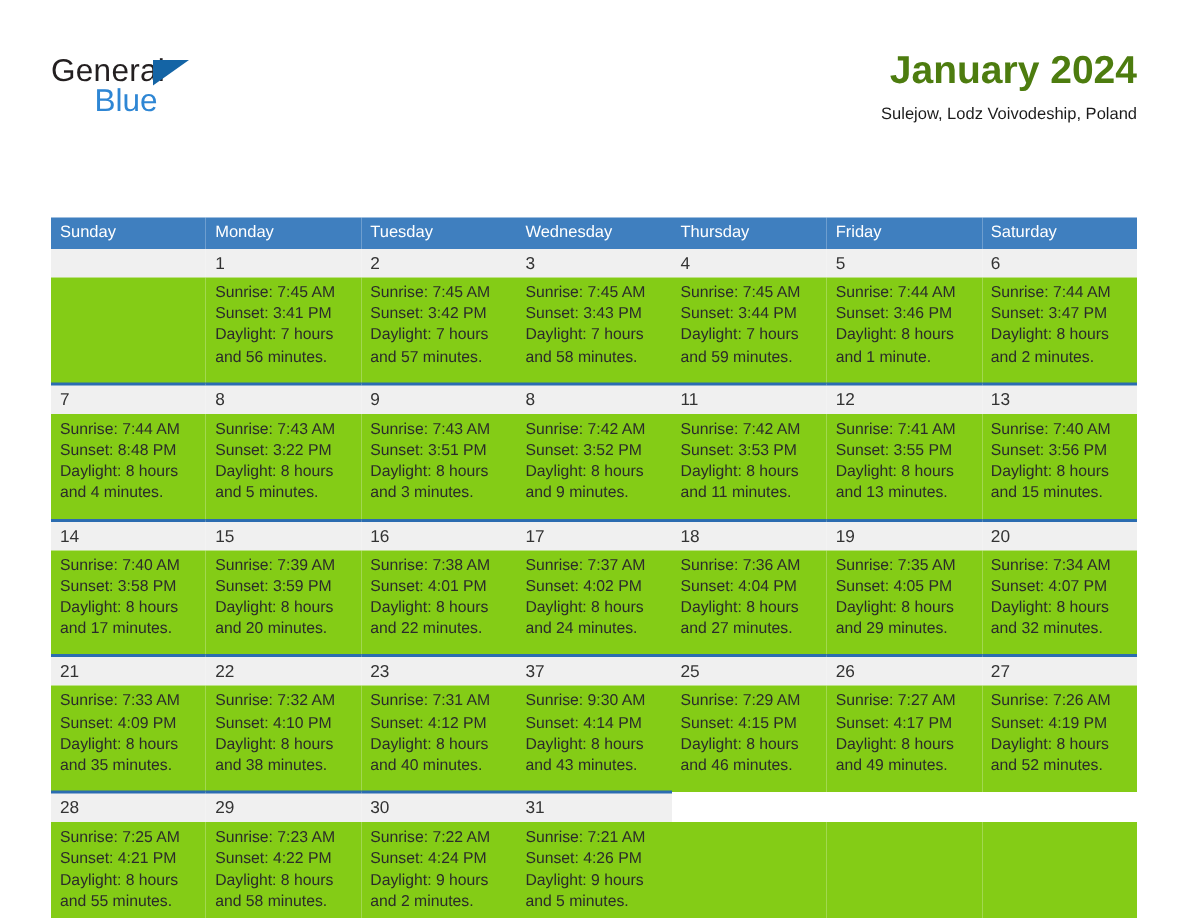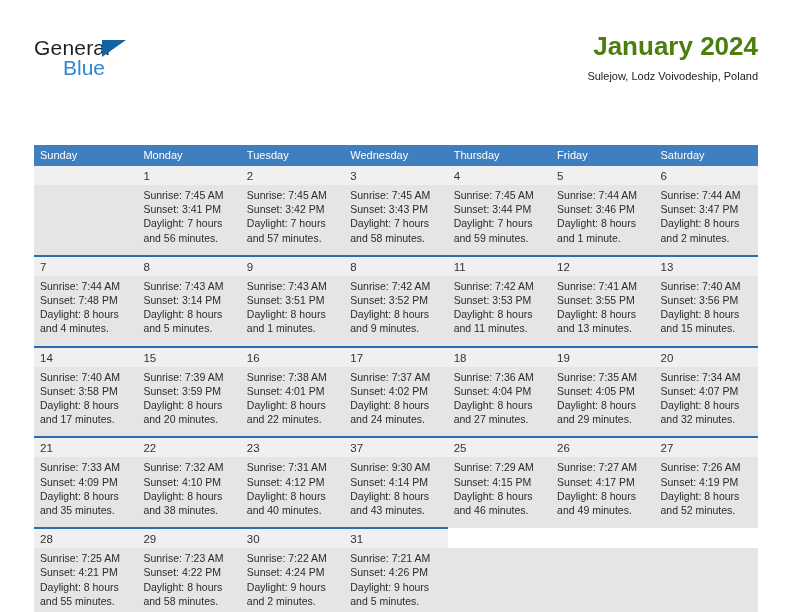--- a/index.html
+++ b/index.html
@@ -109,21 +109,21 @@
     font-size: 11.5px;
     padding: 4px 0 3px 6px;
     height: 18px;
     line-height: 12px;
     vertical-align: top;
   }
   tbody tr.daynum-row.first-week td {
     border-top: none;
   }
   tbody tr.info-row td {
-    background: #e5e5e5;
+    background: #84cc16;
     vertical-align: top;
     padding: 3px 5px 10px 6px;
     height: 70px;
   }
   .cell-line {
     font-size: 10.5px;
     color: #2b2b2b;
     line-height: 14.2px;
     white-space: nowrap;
   }
@@ -225,35 +225,35 @@
             <td>8</td>
             <td>9</td>
             <td>8</td>
             <td>11</td>
             <td>12</td>
             <td>13</td>
           </tr>
           <tr class="info-row">
             <td>
               <div class="cell-line">Sunrise: 7:44 AM</div>
-              <div class="cell-line">Sunset: 7:48 PM</div>
+              <div class="cell-line">Sunset: 8:48 PM</div>
               <div class="cell-line">Daylight: 8 hours</div>
               <div class="cell-line">and 4 minutes.</div>
             </td>
             <td>
               <div class="cell-line">Sunrise: 7:43 AM</div>
-              <div class="cell-line">Sunset: 3:14 PM</div>
+              <div class="cell-line">Sunset: 3:22 PM</div>
               <div class="cell-line">Daylight: 8 hours</div>
               <div class="cell-line">and 5 minutes.</div>
             </td>
             <td>
               <div class="cell-line">Sunrise: 7:43 AM</div>
               <div class="cell-line">Sunset: 3:51 PM</div>
               <div class="cell-line">Daylight: 8 hours</div>
-              <div class="cell-line">and 1 minutes.</div>
+              <div class="cell-line">and 3 minutes.</div>
             </td>
             <td>
               <div class="cell-line">Sunrise: 7:42 AM</div>
               <div class="cell-line">Sunset: 3:52 PM</div>
               <div class="cell-line">Daylight: 8 hours</div>
               <div class="cell-line">and 9 minutes.</div>
             </td>
             <td>
               <div class="cell-line">Sunrise: 7:42 AM</div>
               <div class="cell-line">Sunset: 3:53 PM</div>

